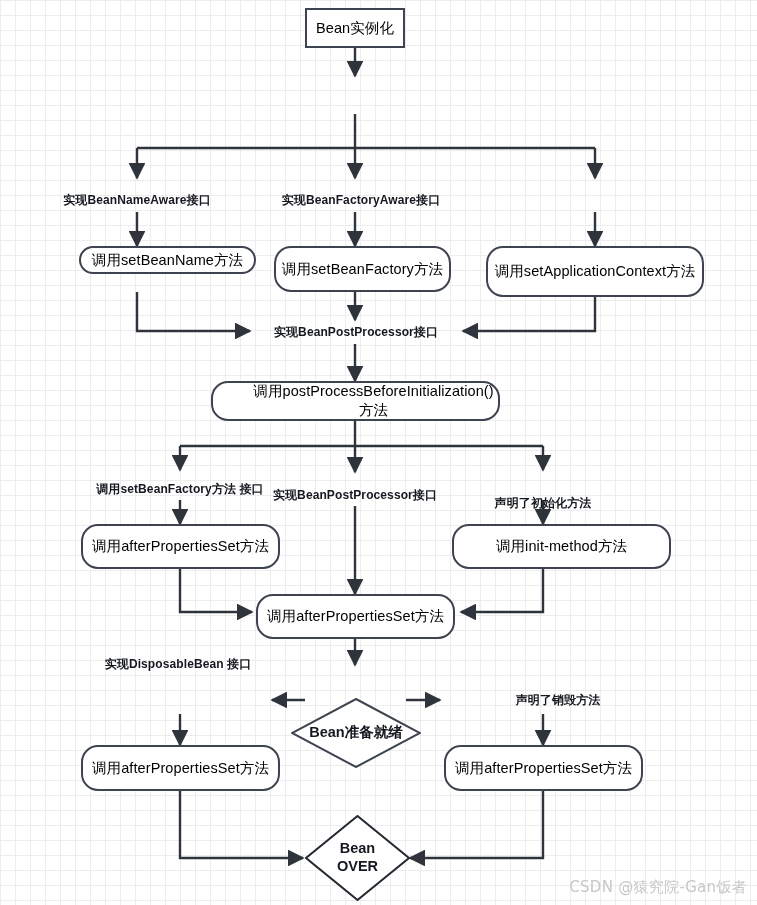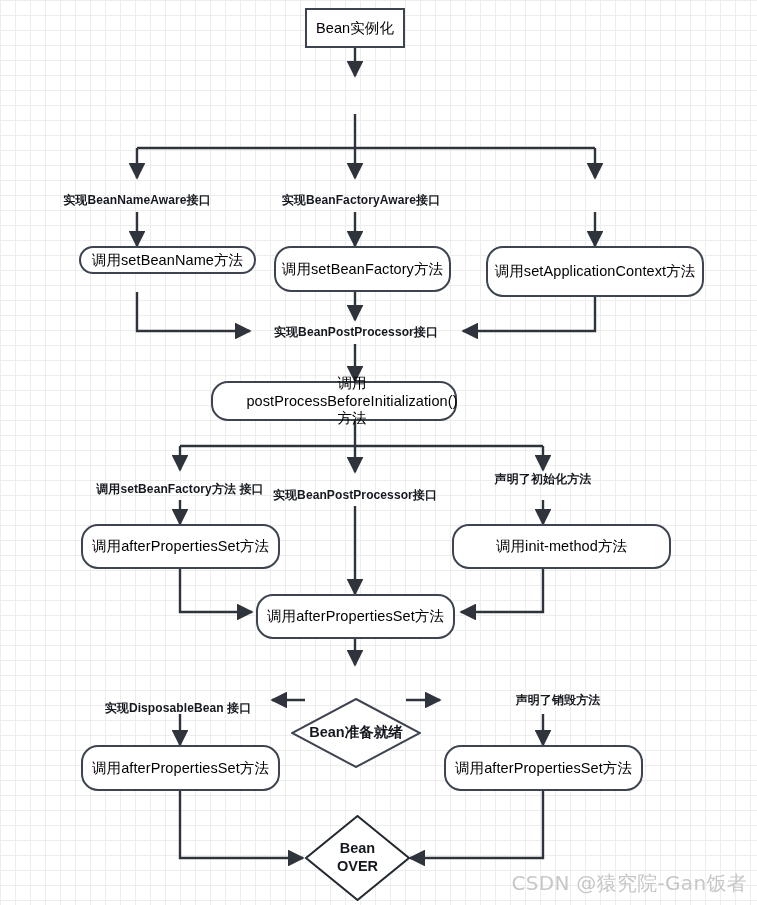--- a/index.html
+++ b/index.html
@@ -89,21 +89,21 @@
     font-weight: bold;
     color: #14181f;
     line-height: 1.22;
     white-space: pre-line;
   }
 
   #watermark {
     position: absolute;
     right: 10px;
     bottom: 8px;
-    font-size: 20px;
+    font-size: 15px;
     color: #c7c7c7;
     font-family: "DejaVu Sans", "Liberation Sans", sans-serif;
     letter-spacing: 0.3px;
     z-index: 5;
   }
 </style>
 </head>
 <body>
 
 <div id="canvas">
@@ -189,33 +189,33 @@
   </div>
 
   <div class="node round" style="left:486px; top:246px; width:218px; height:51px;">
     <span>调用setApplicationContext方法</span>
   </div>
 
   <div class="node plain" style="left:253px; top:320px; width:206px; height:24px;">
     <span>实现BeanPostProcessor接口</span>
   </div>
 
-  <div class="node round" style="left:211px; top:381px; width:246px; height:40px;padding-left:36px;">
+  <div class="node round" style="left:211px; top:381px; width:289px; height:40px;padding-left:36px;">
     <span>调用postProcessBeforeInitialization()方法</span>
   </div>
 
   <div class="node plain" style="left:80px; top:478px; width:200px; height:22px;">
     <span>调用setBeanFactory方法 接口</span>
   </div>
 
   <div class="node plain" style="left:252px; top:484px; width:206px; height:22px;">
     <span>实现BeanPostProcessor接口</span>
   </div>
 
-  <div class="node plain" style="left:463px; top:468px; width:160px; height:22px;">
+  <div class="node plain" style="left:463px; top:492px; width:160px; height:22px;">
     <span>声明了初始化方法</span>
   </div>
 
   <div class="node round" style="left:81px; top:524px; width:199px; height:45px;">
     <span>调用afterPropertiesSet方法</span>
   </div>
 
   <div class="node round" style="left:452px; top:524px; width:219px; height:45px;">
     <span>调用init-method方法</span>
   </div>
@@ -224,21 +224,21 @@
     <span>调用afterPropertiesSet方法</span>
   </div>
 
   <div class="diamond-wrap" style="left:291px; top:698px; width:130px; height:70px;">
     <svg width="130" height="70" viewBox="0 0 130 70" xmlns="http://www.w3.org/2000/svg">
       <polygon points="65,1 129,35 65,69 1,35" fill="#ffffff" stroke="#3d4450" stroke-width="2"></polygon>
     </svg>
     <div class="diamond-label">Bean准备就绪</div>
   </div>
 
-  <div class="node plain" style="left:84px; top:697px; width:188px; height:22px;">
+  <div class="node plain" style="left:84px; top:653px; width:188px; height:22px;">
     <span>实现DisposableBean 接口</span>
   </div>
 
   <div class="node plain" style="left:478px; top:689px; width:160px; height:22px;">
     <span>声明了销毁方法</span>
   </div>
 
   <div class="node round" style="left:81px; top:745px; width:199px; height:46px;">
     <span>调用afterPropertiesSet方法</span>
   </div>

